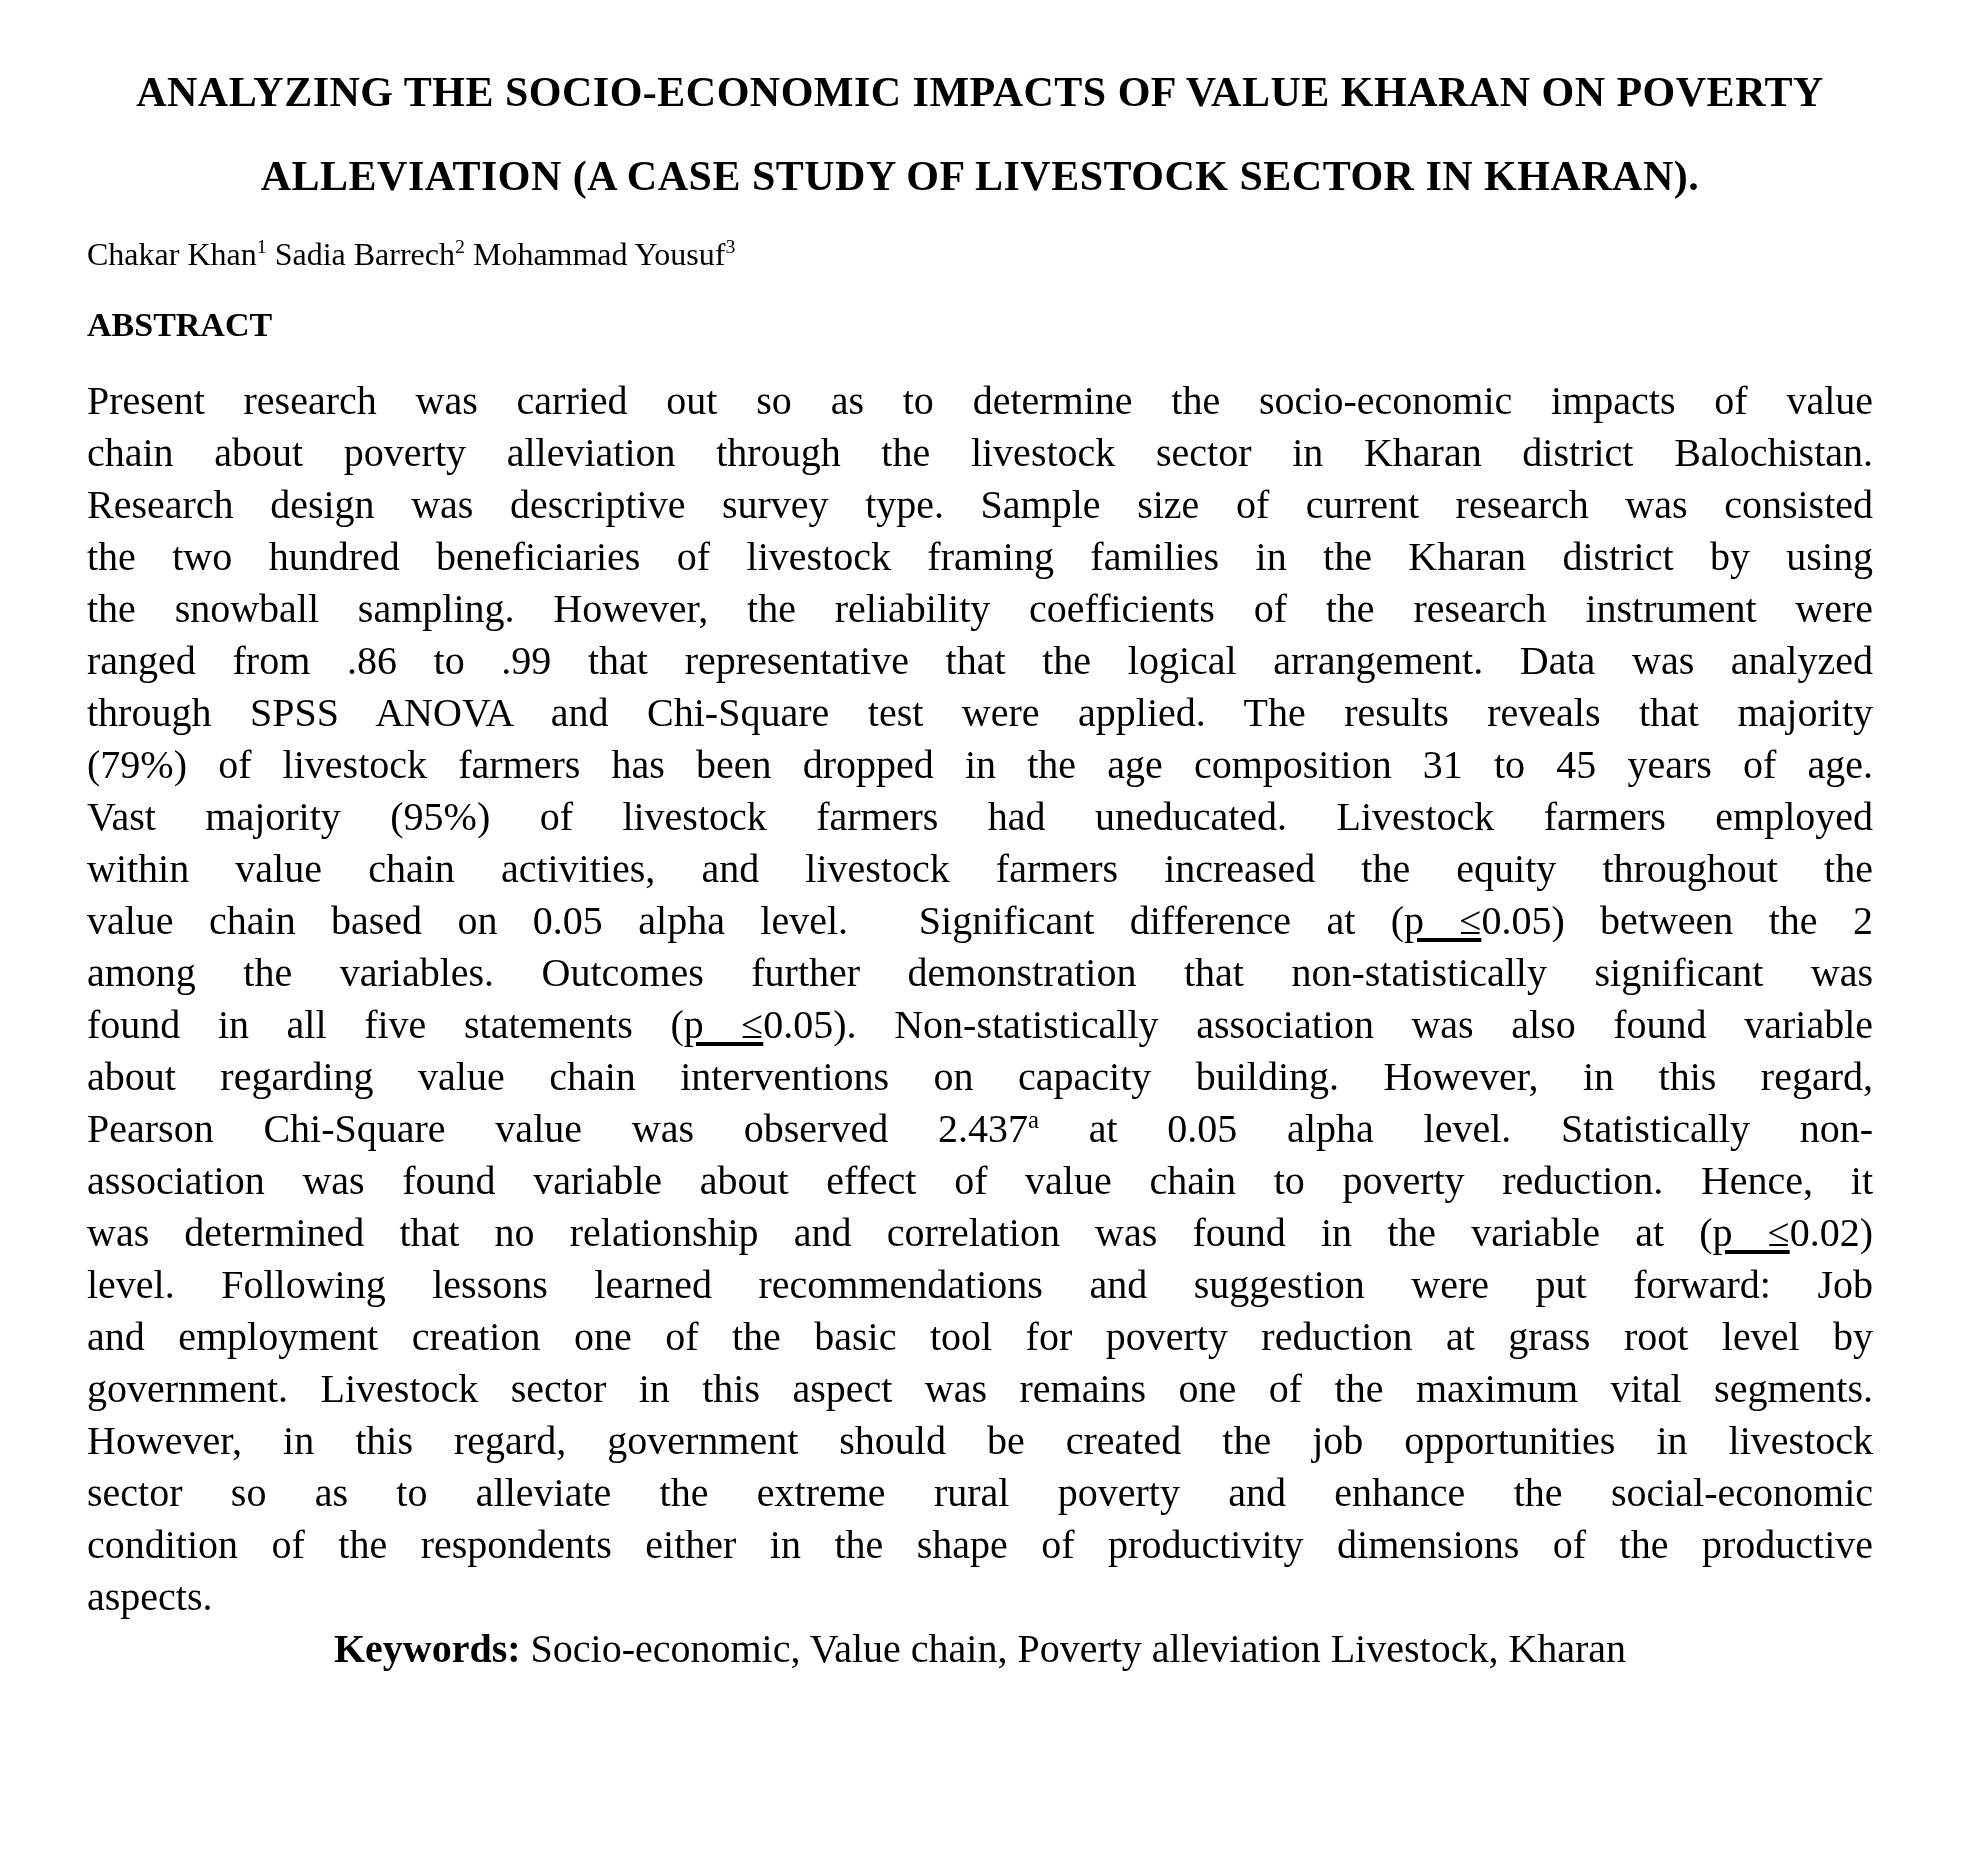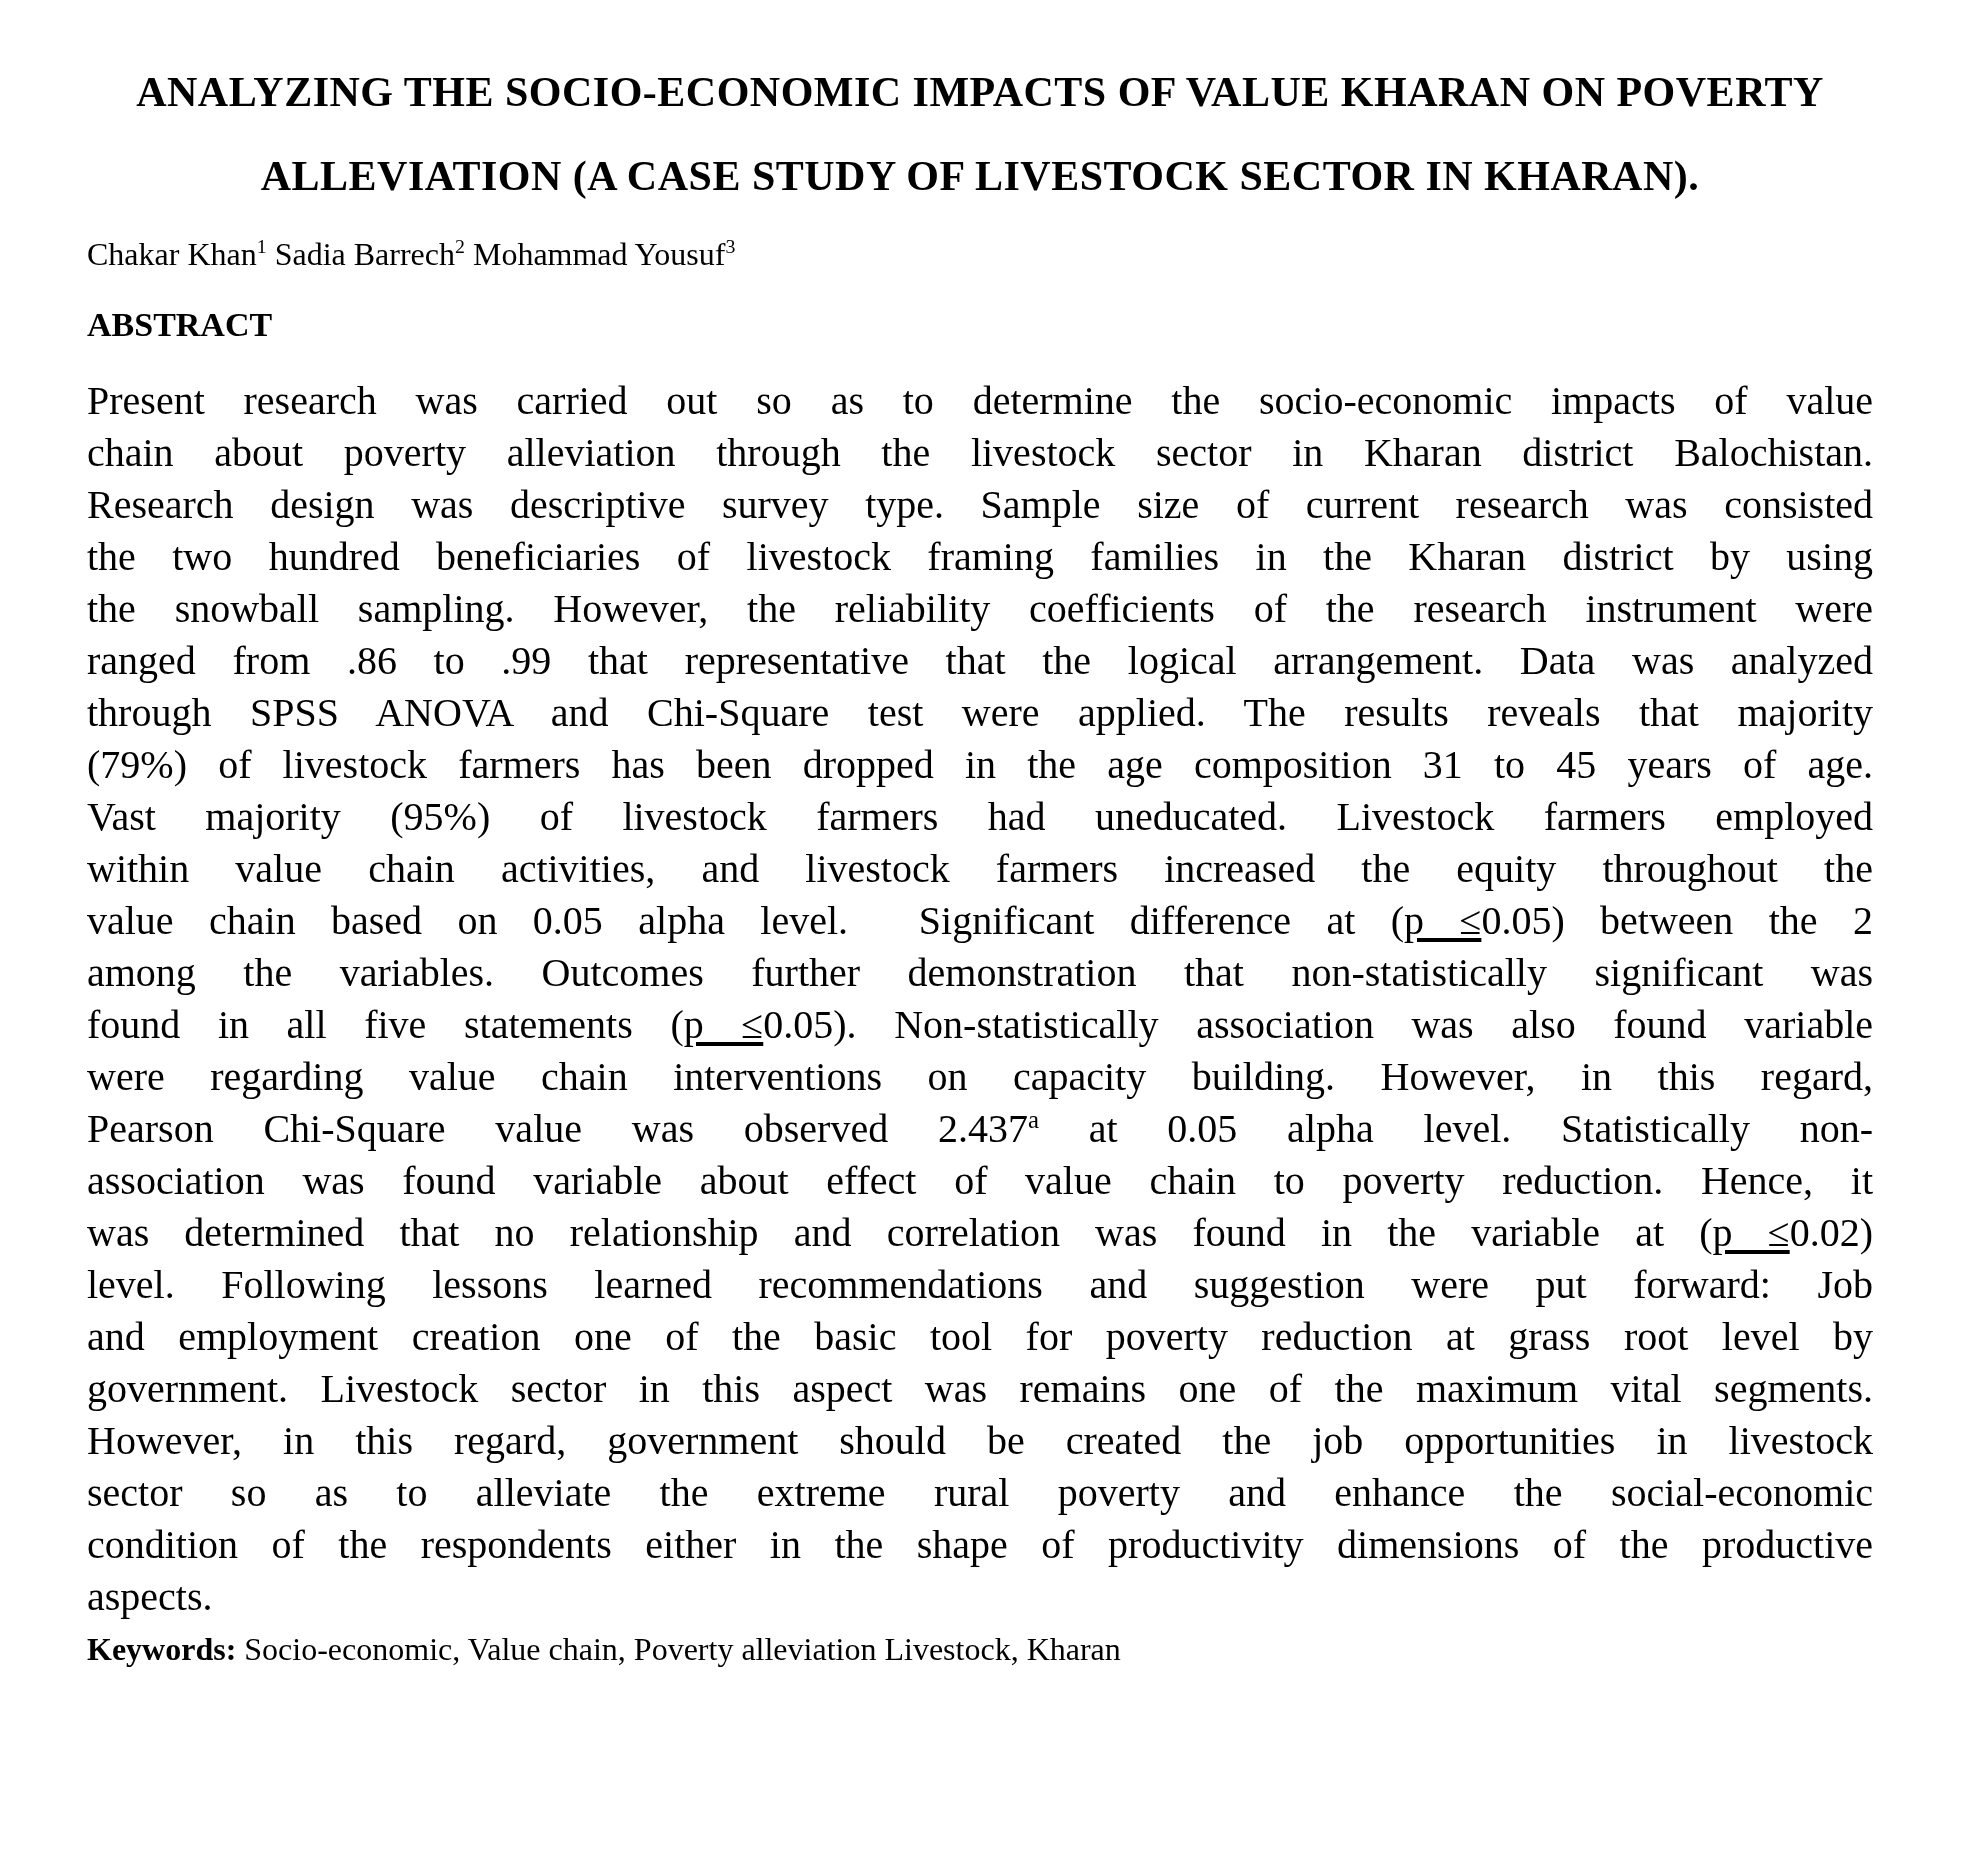--- a/index.html
+++ b/index.html
@@ -54,22 +54,23 @@
     text-align-last: justify;
   }
   .line.last {
     text-align-last: left;
   }
   .u {
     text-decoration: underline;
     text-underline-offset: 3.7px;
   }
   .keywords {
-    font-size: 32px;
+    font-size: 40px;
     line-height: 52px;
+    text-align: center;
   }
   .kw-label {
     font-weight: bold;
   }
 </style>
 </head>
 <body>
 
 <div class="page">
   <h1 class="title">
@@ -88,21 +89,21 @@
       <div class="line"><span>the two hundred beneficiaries of livestock framing families in the Kharan district by using</span></div>
       <div class="line"><span>the snowball sampling. However, the reliability coefficients of the research instrument were</span></div>
       <div class="line"><span>ranged from .86 to .99 that representative that the logical arrangement. Data was analyzed</span></div>
       <div class="line"><span>through SPSS ANOVA and Chi-Square test were applied. The results reveals that majority</span></div>
       <div class="line"><span>(79%) of livestock farmers has been dropped in the age composition 31 to 45 years of age.</span></div>
       <div class="line"><span>Vast majority (95%) of livestock farmers had uneducated. Livestock farmers employed</span></div>
       <div class="line"><span>within value chain activities, and livestock farmers increased the equity throughout the</span></div>
       <div class="line"><span>value chain based on 0.05 alpha level.&nbsp; Significant difference at (</span><span class="u">p ≤</span><span>0.05) between the 2</span></div>
       <div class="line"><span>among the variables. Outcomes further demonstration that non-statistically significant was</span></div>
       <div class="line"><span>found in all five statements (</span><span class="u">p ≤</span><span>0.05). Non-statistically association was also found variable</span></div>
-      <div class="line"><span>were regarding value chain interventions on capacity building. However, in this regard,</span></div>
+      <div class="line"><span>about regarding value chain interventions on capacity building. However, in this regard,</span></div>
       <div class="line"><span>Pearson Chi-Square value was observed 2.437</span><sup>a</sup><span> at 0.05 alpha level. Statistically non-</span></div>
       <div class="line"><span>association was found variable about effect of value chain to poverty reduction. Hence, it</span></div>
       <div class="line"><span>was determined that no relationship and correlation was found in the variable at (</span><span class="u">p ≤</span><span>0.02)</span></div>
       <div class="line"><span>level. Following lessons learned recommendations and suggestion were put forward: Job</span></div>
       <div class="line"><span>and employment creation one of the basic tool for poverty reduction at grass root level by</span></div>
       <div class="line"><span>government. Livestock sector in this aspect was remains one of the maximum vital segments.</span></div>
       <div class="line"><span>However, in this regard, government should be created the job opportunities in livestock</span></div>
       <div class="line"><span>sector so as to alleviate the extreme rural poverty and enhance the social-economic</span></div>
       <div class="line"><span>condition of the respondents either in the shape of productivity dimensions of the productive</span></div>
       <div class="line last"><span>aspects.</span></div>

